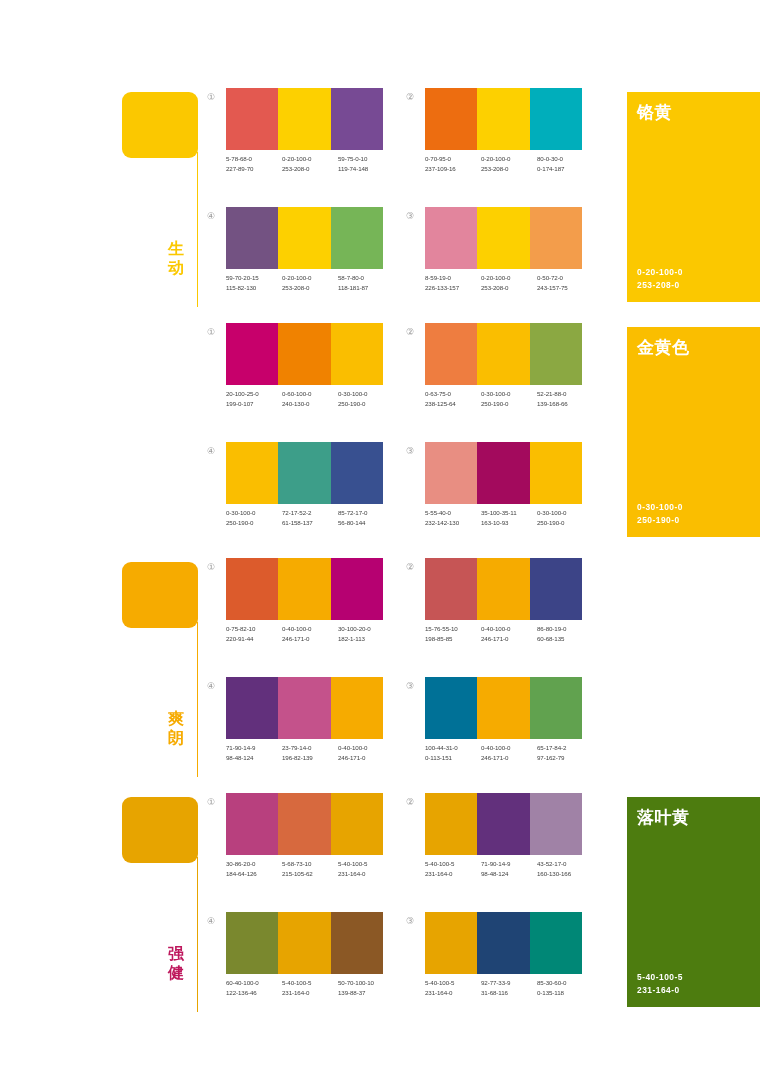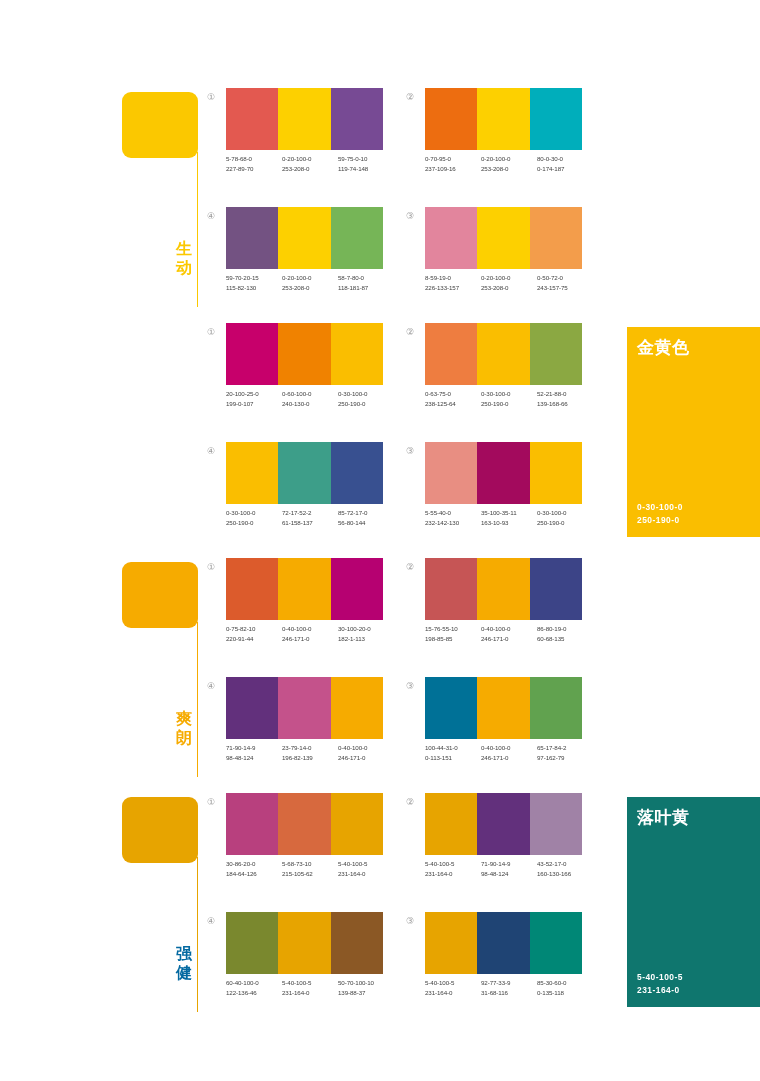--- a/index.html
+++ b/index.html
@@ -55,21 +55,21 @@
     height: 155px;
   }
   .key-label {
     position: absolute;
     left: 46px;
     top: 148px;
     width: 24px;
     font-size: 16px;
     font-weight: 700;
     line-height: 1.16;
-    text-align: right;
+    text-align: left;
     letter-spacing: 0;
     white-space: normal;
     word-break: break-all;
   }
 
   
   .palette {
     position: absolute;
     width: 180px;
     height: 100px;
@@ -209,20 +209,25 @@
         <div class="cell" style="background: rgb(226, 133, 157);"></div>
         <div class="cell" style="background: rgb(253, 208, 0);"></div>
         <div class="cell" style="background: rgb(243, 157, 75);"></div>
       </div>
       <div class="pal-codes">
         <div class="codecell"><span class="c1">8-59-19-0</span><span class="c2">226-133-157</span></div>
         <div class="codecell"><span class="c1">0-20-100-0</span><span class="c2">253-208-0</span></div>
         <div class="codecell"><span class="c1">0-50-72-0</span><span class="c2">243-157-75</span></div>
       </div>
     </div>
+    <div class="title-panel" style="background: rgb(251, 200, 0);">
+      <div class="tp-title">铬黄</div>
+      <div class="tp-cmyk">0-20-100-0</div>
+      <div class="tp-rgb">253-208-0</div>
+    </div>
   </div>
 <div class="group" style="top: 323px;">
     <div class="palette" style="left: 204px; top: 0px;">
       <div class="pal-num">①</div>
       <div class="pal-strip">
         <div class="cell" style="background: rgb(199, 0, 107);"></div>
         <div class="cell" style="background: rgb(240, 130, 0);"></div>
         <div class="cell" style="background: rgb(250, 190, 0);"></div>
       </div>
       <div class="pal-codes">
@@ -332,21 +337,21 @@
         <div class="codecell"><span class="c1">100-44-31-0</span><span class="c2">0-113-151</span></div>
         <div class="codecell"><span class="c1">0-40-100-0</span><span class="c2">246-171-0</span></div>
         <div class="codecell"><span class="c1">65-17-84-2</span><span class="c2">97-162-79</span></div>
       </div>
     </div>
   </div>
 <div class="group" style="top: 793px;">
     <div class="key-col">
       <div class="key-swatch" style="background: rgb(231, 164, 0);"></div>
       <div class="key-line" style="background: rgb(231, 164, 0);"></div>
-      <div class="key-label" style="color: #0369a1;">强健</div>
+      <div class="key-label" style="color: #be185d;">强健</div>
     </div>
     <div class="palette" style="left: 204px; top: 0px;">
       <div class="pal-num">①</div>
       <div class="pal-strip">
         <div class="cell" style="background: rgb(184, 64, 126);"></div>
         <div class="cell" style="background: rgb(215, 105, 62);"></div>
         <div class="cell" style="background: rgb(231, 164, 0);"></div>
       </div>
       <div class="pal-codes">
         <div class="codecell"><span class="c1">30-86-20-0</span><span class="c2">184-64-126</span></div>
@@ -386,18 +391,18 @@
         <div class="cell" style="background: rgb(231, 164, 0);"></div>
         <div class="cell" style="background: rgb(31, 68, 116);"></div>
         <div class="cell" style="background: rgb(0, 135, 118);"></div>
       </div>
       <div class="pal-codes">
         <div class="codecell"><span class="c1">5-40-100-5</span><span class="c2">231-164-0</span></div>
         <div class="codecell"><span class="c1">92-77-33-9</span><span class="c2">31-68-116</span></div>
         <div class="codecell"><span class="c1">85-30-60-0</span><span class="c2">0-135-118</span></div>
       </div>
     </div>
-    <div class="title-panel" style="background: #0f766e;">
+    <div class="title-panel" style="background: #4d7c0f;">
       <div class="tp-title">落叶黄</div>
       <div class="tp-cmyk">5-40-100-5</div>
       <div class="tp-rgb">231-164-0</div>
     </div>
   </div>
 
 </body></html>

